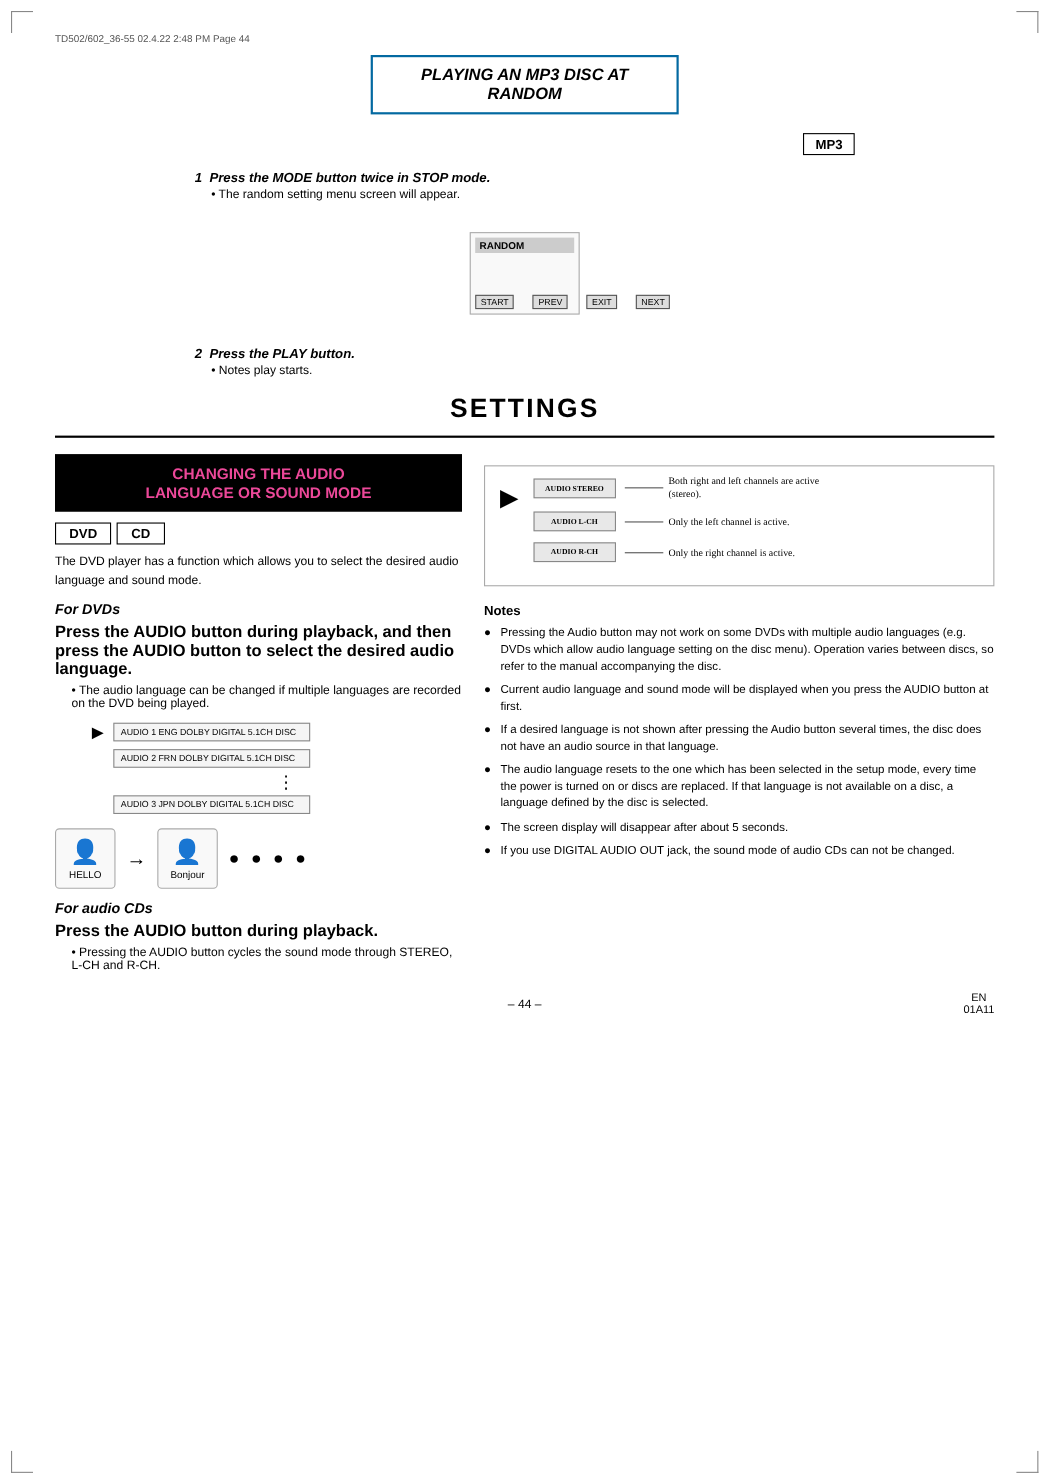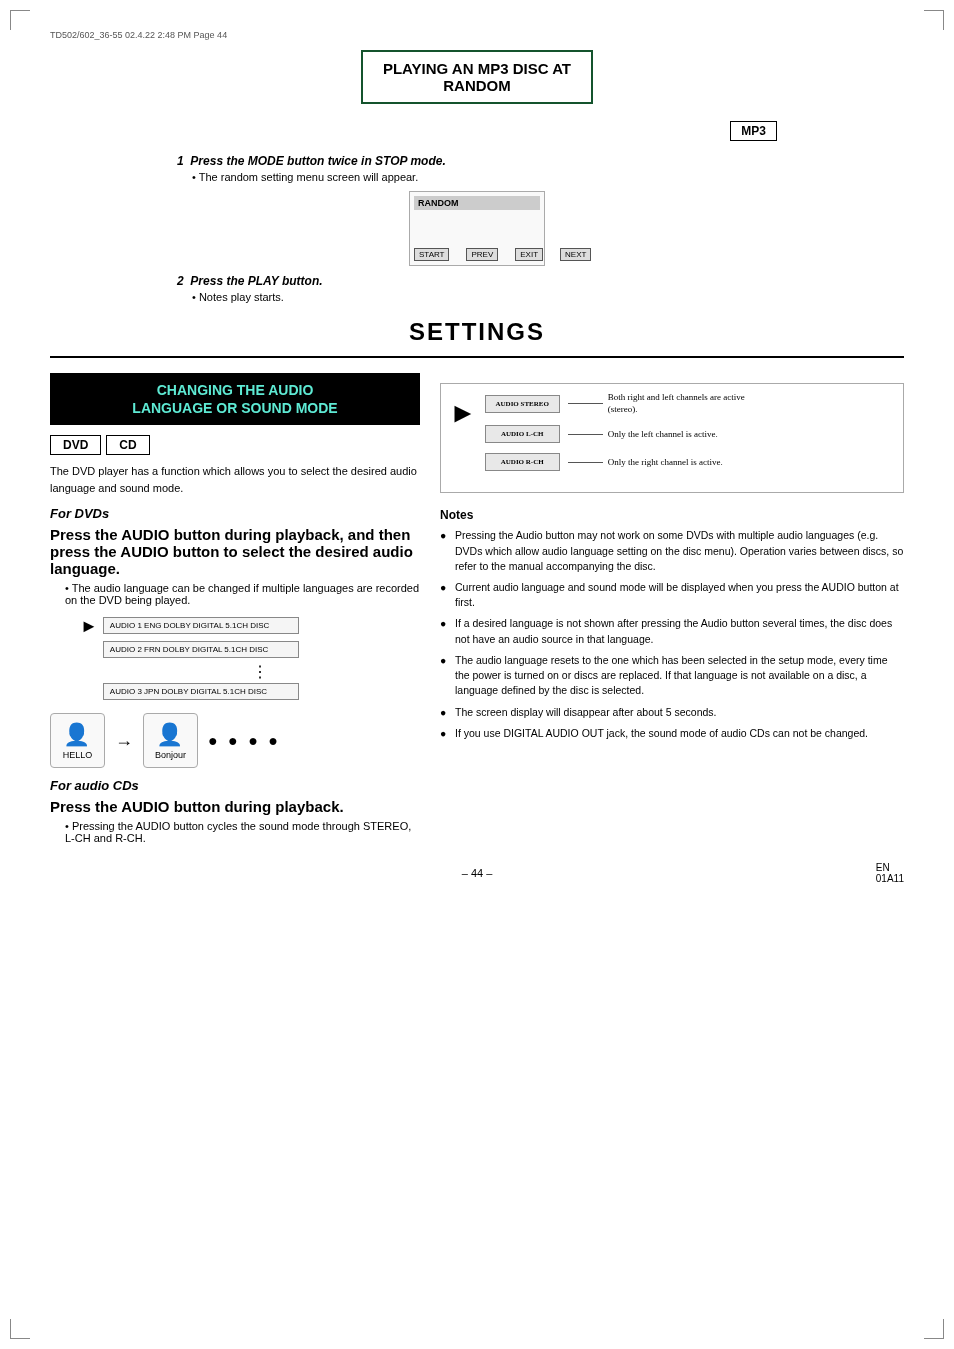--- a/index.html
+++ b/index.html
@@ -34,27 +34,28 @@
     
     .page-meta {
       font-size: 9px;
       color: #555;
       text-align: left;
       margin-bottom: 10px;
     }
 
     
     .mp3-section {
-      border: 2px solid #14532d;
+      border: 2px solid #0369a1;
       padding: 8px 15px;
       text-align: center;
       margin-bottom: 12px;
-      width: 232px;
+      width: 280px;
       margin-left: auto;
       margin-right: auto;
+      font-style: italic;
     }
     .mp3-section h2 {
       font-size: 15px;
       font-weight: bold;
       text-transform: uppercase;
     }
 
     .mp3-badge {
       border: 1px solid #000;
       display: inline-block;
@@ -73,24 +74,24 @@
     .bullet-item {
       margin: 3px 0 3px 15px;
       font-size: 11px;
     }
     .bullet-item::before {
       content: "• ";
     }
 
     
     .random-screen {
-      width: 136px;
+      width: 100px;
       border: 1px solid #aaa;
       padding: 4px;
-      margin: 0 auto;
+      margin: 20px auto;
       background: #f9f9f9;
       font-size: 9px;
     }
     .random-screen .title-bar {
       background: #ccc;
       padding: 2px 4px;
       font-size: 9px;
       font-weight: bold;
       margin-bottom: 4px;
     }
@@ -135,21 +136,21 @@
       flex: 1;
     }
 
     
     .audio-box {
       border: 2px solid #000;
       padding: 6px 12px;
       text-align: center;
       margin-bottom: 10px;
       background: #000;
-      color: #5eead4;
+      color: #ec4899;
     }
     .audio-box h2 {
       font-size: 14px;
       font-weight: bold;
       text-transform: uppercase;
       line-height: 1.3;
     }
 
     .format-badges {
       display: flex;
@@ -187,21 +188,21 @@
     .dvd-menus {
       margin: 10px 0;
       position: relative;
     }
     .dvd-menu-item {
       border: 1px solid #888;
       padding: 3px 6px;
       font-size: 8px;
       background: #f5f5f5;
       margin-bottom: 3px;
-      width: 196px;
+      width: 179px;
     }
     .dots-vertical {
       text-align: center;
       font-size: 16px;
       margin: 2px 0 2px 80px;
       letter-spacing: 0;
       line-height: 1;
     }
 
     
@@ -273,20 +274,21 @@
       font-size: 11px;
       position: relative;
     }
     .page-num {
       text-align: center;
     }
     .page-code {
       position: absolute;
       right: 0;
       font-size: 10px;
+      text-align: center;
     }
 
     
     .audio-diagram {
       border: 1px solid #aaa;
       padding: 8px;
       margin-top: 10px;
       position: relative;
     }
 

